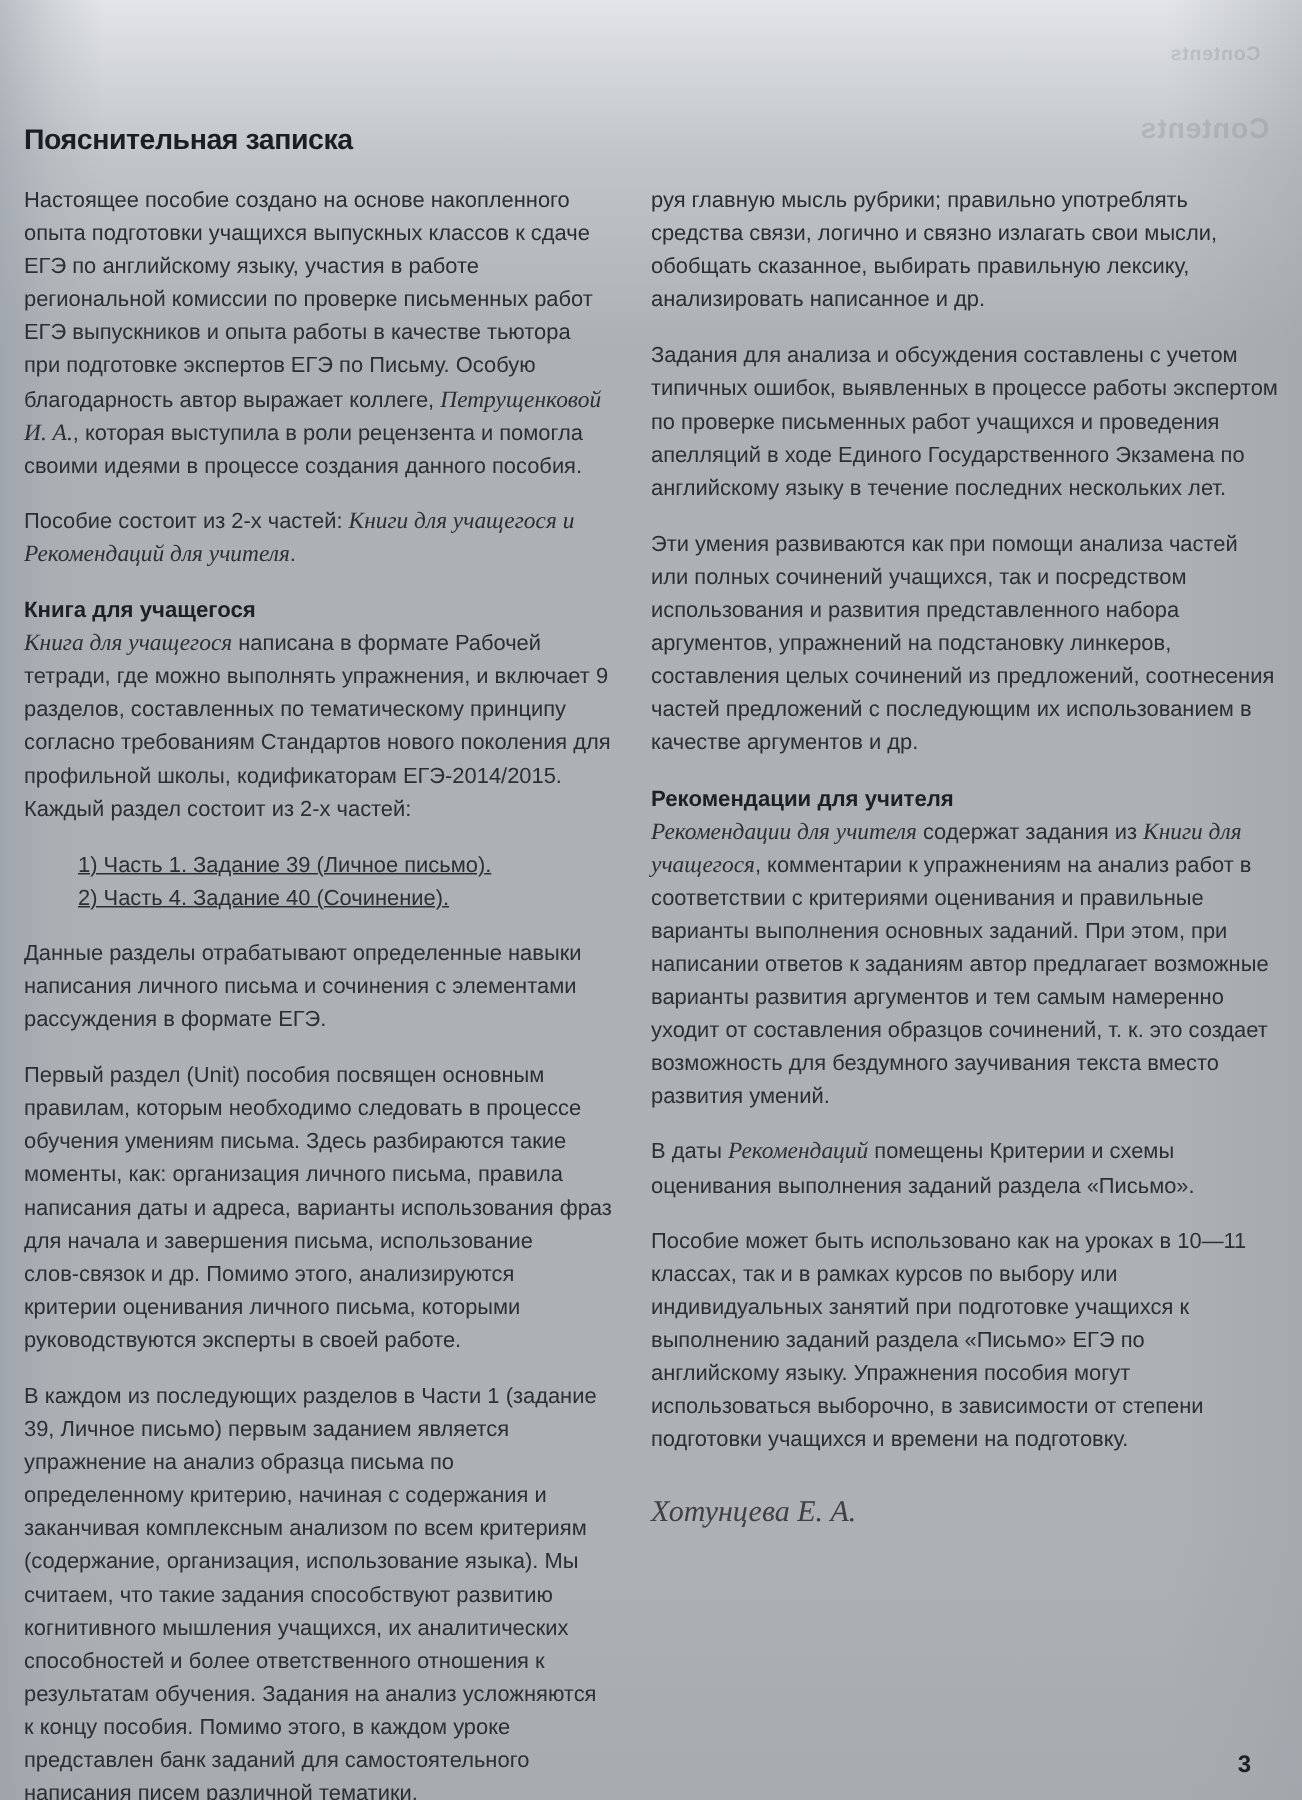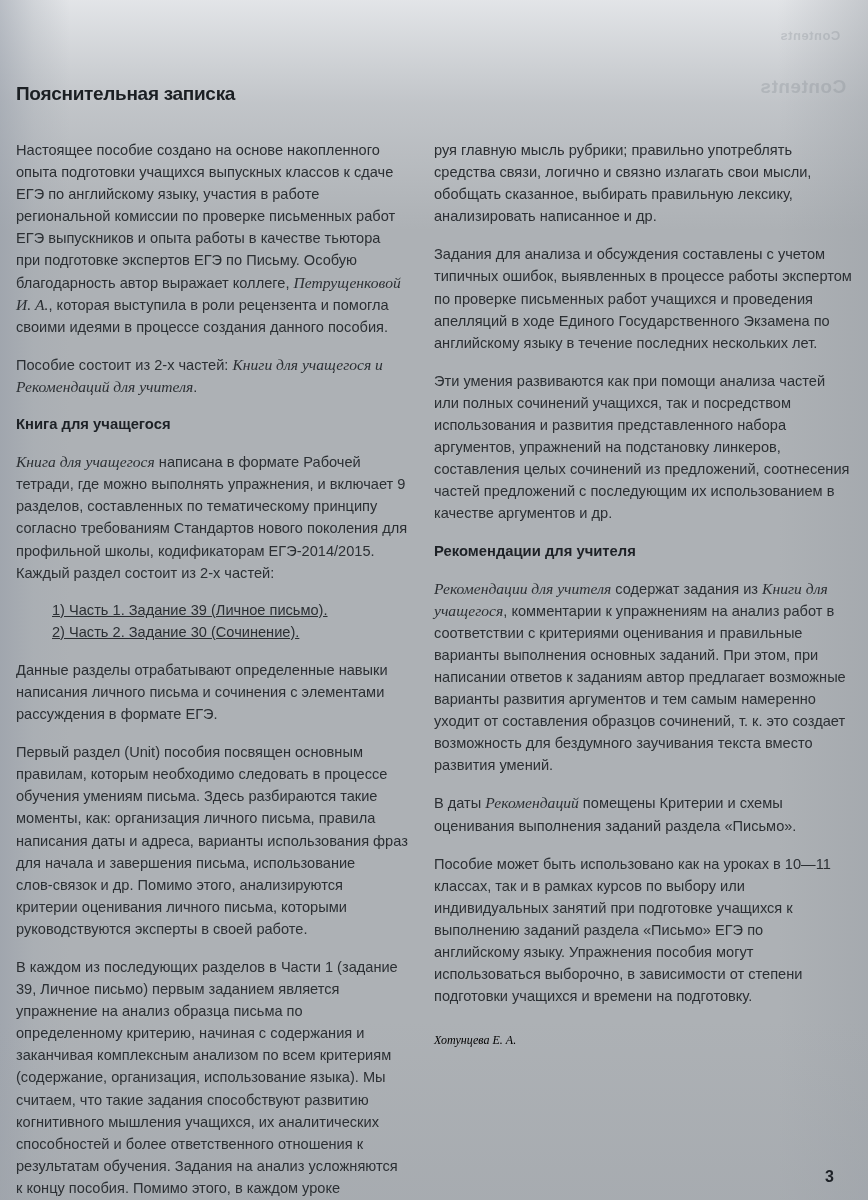--- a/index.html
+++ b/index.html
@@ -84,21 +84,21 @@
     display: flex;
     gap: 26px;
   }
 
   .col {
     width: 392px;
   }
   .col.right { width: 418px; }
 
   p {
-    margin: 16px 0 15px 0;
+    margin: 0 0 15px 0;
     font-size: 14.6px;
     line-height: 22.1px;
     text-align: left;
     color: #2b2f33;
   }
 
   h2 {
     margin: 0 0 0 0;
     font-size: 14.8px;
     line-height: 22.1px;
@@ -120,22 +120,22 @@
   i, .it {
     font-family: "Liberation Serif", "DejaVu Serif", serif;
     font-style: italic;
     font-size: 15.6px;
   }
 
   .signature {
     margin-top: 26px;
     font-family: "Liberation Serif", "DejaVu Serif", serif;
     font-style: italic;
-    font-size: 12px;
-    color: #000000;
+    font-size: 20px;
+    color: #404040;
   }
 
   .folio {
     position: absolute;
     right: 34px;
     bottom: 14px;
     font-size: 16px;
     font-weight: bold;
     color: #1d2126;
   }
@@ -162,21 +162,21 @@
       <p><span>Настоящее пособие создано на основе накопленного опыта подготовки учащихся выпускных классов к сдаче ЕГЭ по английскому языку, участия в работе региональной комиссии по проверке письменных работ ЕГЭ выпускников и опыта работы в качестве тьютора при подготовке экспертов ЕГЭ по Письму. Особую благодарность автор выражает коллеге, </span><span class="it">Петрущенковой И. А.</span><span>, которая выступила в роли рецензента и помогла своими идеями в процессе создания данного пособия.</span></p>
 
       <p><span>Пособие состоит из 2‑х частей: </span><span class="it">Книги для учащегося и Рекомендаций для учителя</span><span>.</span></p>
 
       <h2>Книга для учащегося</h2>
 
       <p><span class="it">Книга для учащегося</span><span> написана в формате Рабочей тетради, где можно выполнять упражнения, и включает 9 разделов, составленных по тематическому принципу согласно требованиям Стандартов нового поколения для профильной школы, кодификаторам ЕГЭ‑2014/2015. Каждый раздел состоит из 2‑х частей:</span></p>
 
       <ul class="list">
         <li>1) Часть 1. Задание 39 (Личное письмо).</li>
-        <li>2) Часть 2. Задание 30 (Сочинение).</li>
+        <li>2) Часть 4. Задание 40 (Сочинение).</li>
       </ul>
 
       <p>Данные разделы отрабатывают определенные навыки написания личного письма и сочинения с элементами рассуждения в формате ЕГЭ.</p>
 
       <p>Первый раздел (Unit) пособия посвящен основным правилам, которым необходимо следовать в процессе обучения умениям письма. Здесь разбираются такие моменты, как: организация личного письма, правила написания даты и адреса, варианты использования фраз для начала и завершения письма, использование слов‑связок и др. Помимо этого, анализируются критерии оценивания личного письма, которыми руководствуются эксперты в своей работе.</p>
 
       <p>В каждом из последующих разделов в Части 1 (задание 39, Личное письмо) первым заданием является упражнение на анализ образца письма по определенному критерию, начиная с содержания и заканчивая комплексным анализом по всем критериям (содержание, организация, использование языка). Мы считаем, что такие задания способствуют развитию когнитивного мышления учащихся, их аналитических способностей и более ответственного отношения к результатам обучения. Задания на анализ усложняются к концу пособия. Помимо этого, в каждом уроке представлен банк заданий для самостоятельного написания писем различной тематики.</p>
 
     </div>
 

